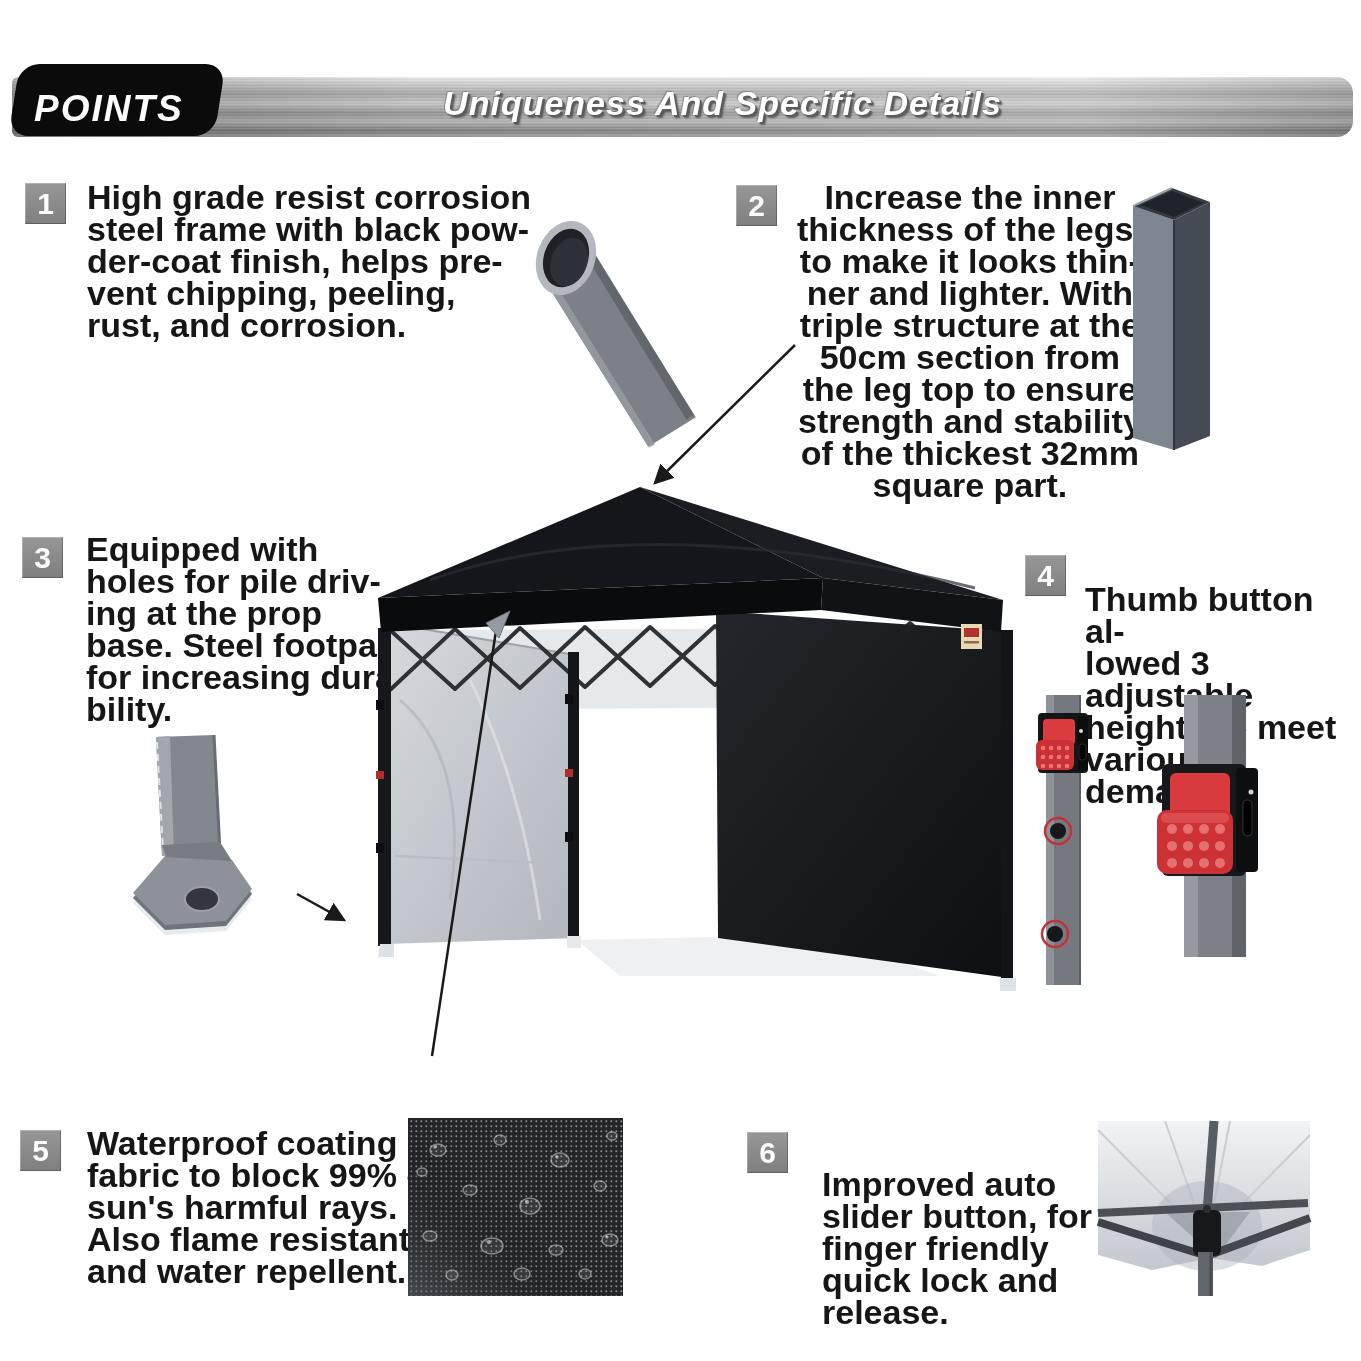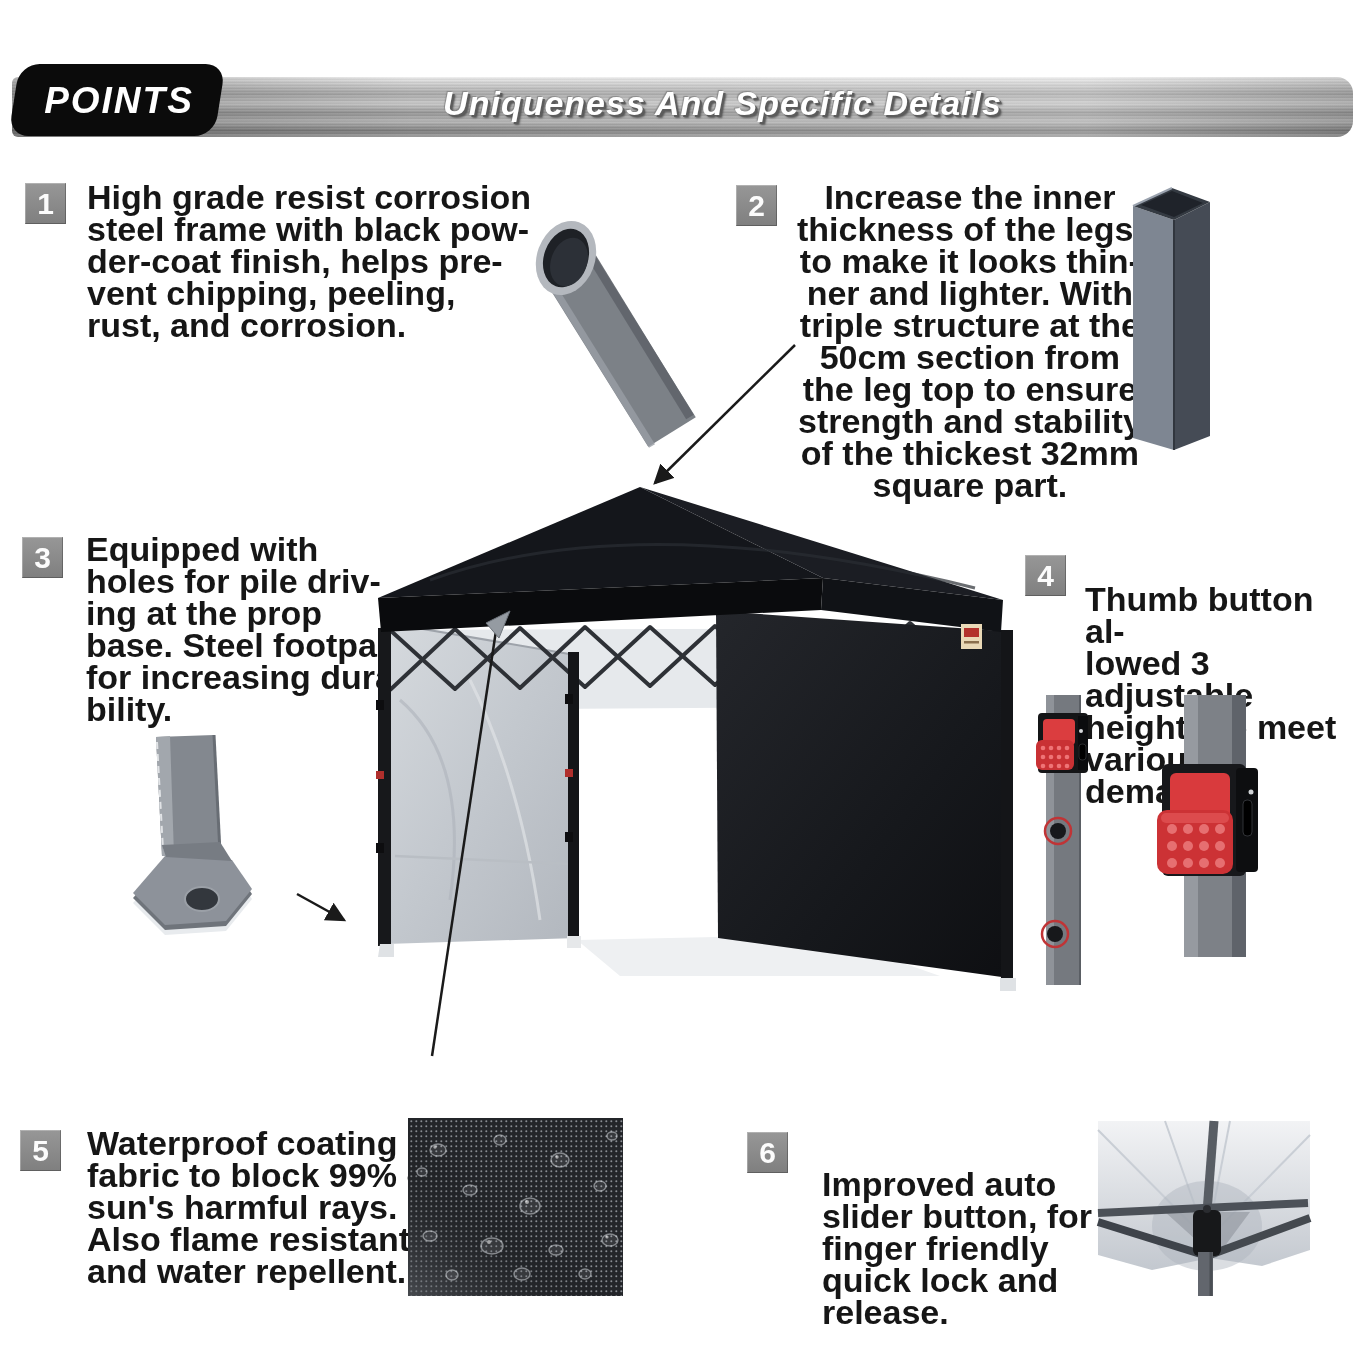--- a/index.html
+++ b/index.html
@@ -11,21 +11,21 @@
     background-image:
       linear-gradient(90deg, rgba(0,0,0,.22) 0%, rgba(255,255,255,0) 30%, rgba(255,255,255,.18) 80%, rgba(0,0,0,.10) 100%),
       repeating-linear-gradient(180deg, rgba(255,255,255,.10) 0px, rgba(255,255,255,.10) 1px, rgba(0,0,0,.05) 2px, rgba(0,0,0,.05) 3px),
       linear-gradient(180deg,#ececec 0%,#d2d2d2 10%,#a8a8a8 28%,#c8c8c8 44%,#949494 60%,#b5b5b5 74%,#7b7b7b 90%,#a3a3a3 100%);
   }
   .header-title{position:absolute;left:0;right:0;top:7px;text-align:center;padding-left:80px;
     font-style:italic;font-weight:bold;font-size:34px;letter-spacing:1px;color:#ffffff;
     text-shadow:2px 2px 0 #5c5c5c, 3px 3px 2px rgba(70,70,70,.8), -1px -1px 1px rgba(120,120,120,.7);}
   .points-shape{position:absolute;left:14px;top:64px;width:206px;height:72px;background:#0b0b0b;
     border-radius:20px;transform:skewX(-9deg);}
-  .points-label{position:absolute;left:34px;top:80px;width:170px;text-align:center;
+  .points-label{position:absolute;left:34px;top:88px;width:170px;
     font-style:italic;font-weight:bold;font-size:37px;letter-spacing:2px;color:#fff;}
   
   .badge{position:absolute;width:41px;height:41px;background:linear-gradient(180deg,#979797,#7f7f7f);
     color:#fcfcfc;font-weight:bold;font-size:30px;text-align:center;line-height:41px;
     box-shadow:inset -1px -1px 0 rgba(0,0,0,.25), inset 1px 1px 0 rgba(255,255,255,.25);}
   .ptext{position:absolute;white-space:pre-line;font-weight:bold;font-size:34px;line-height:32px;
     color:#161616;letter-spacing:0px;}
   .b1{left:25px;top:183px;}   .t1{left:87px;top:181px;}
   .b2{left:736px;top:185px;}  .t2{left:797px;top:181px;text-align:center;}
   .b3{left:22px;top:537px;}   .t3{left:86px;top:533px;}

